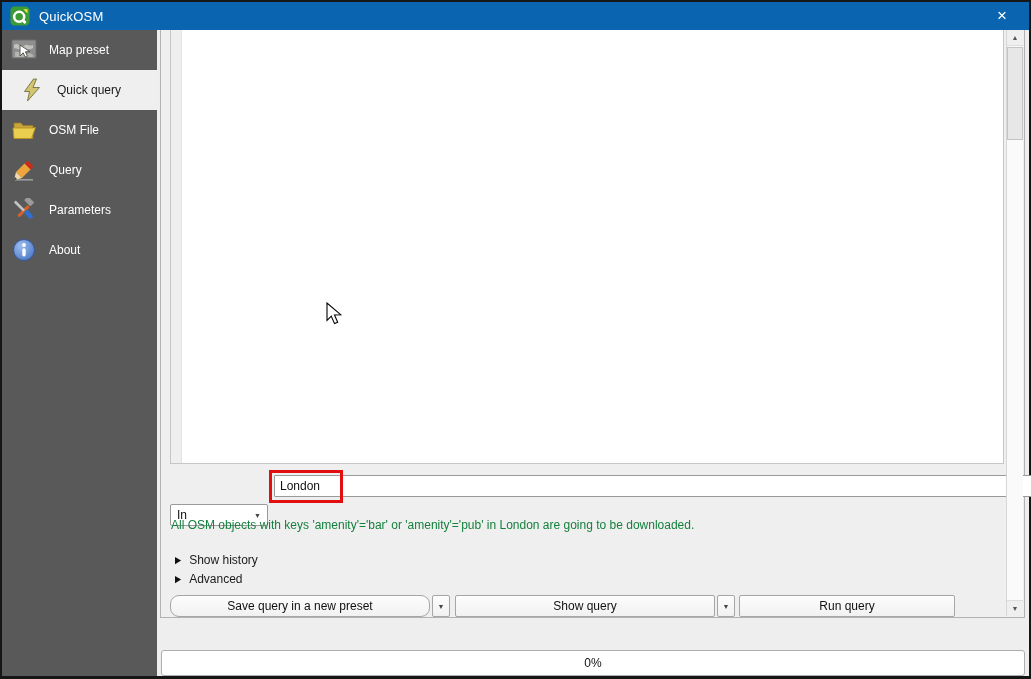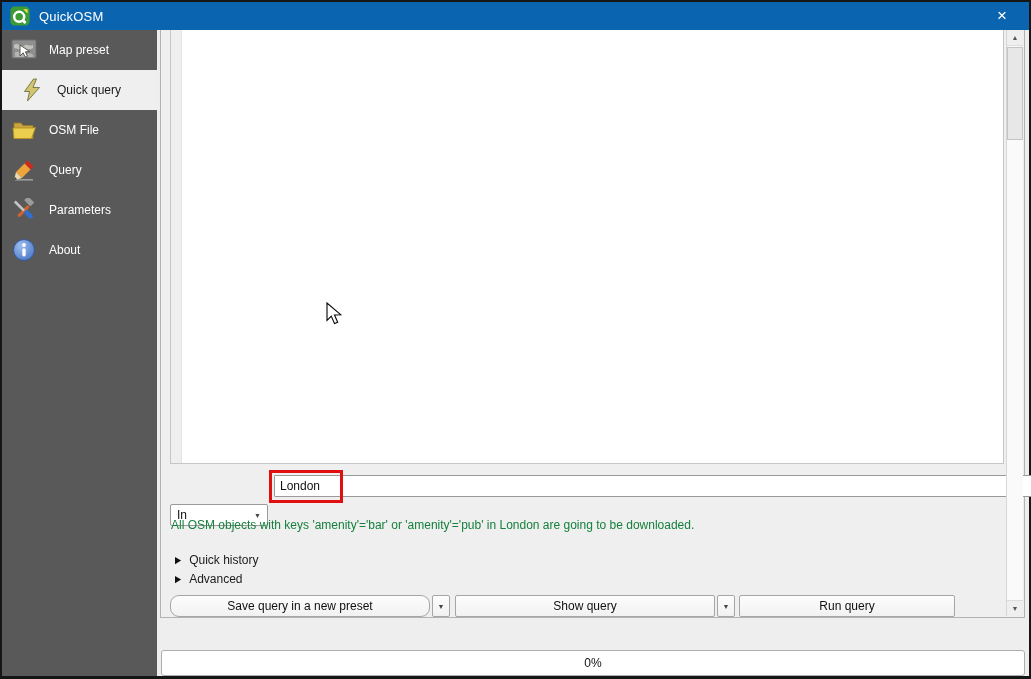--- a/index.html
+++ b/index.html
@@ -196,21 +196,21 @@
       </div>
 
       <input class="place-input" type="text" value="London" style="">
 
       <div class="red-rect"></div>
 
       <div class="summary">All OSM objects with keys 'amenity'='bar' or 'amenity'='pub' in London are going to be downloaded.</div>
 
       <div class="collapsible history">
         <span class="tri">▶</span>
-        <span>Quick history</span>
+        <span>Show history</span>
       </div>
 
       <div class="collapsible advanced">
         <span class="tri">▶</span>
         <span>Advanced</span>
       </div>
 
       <div class="btn btn-save">
         <span>Save query in a new preset</span>
       </div>

